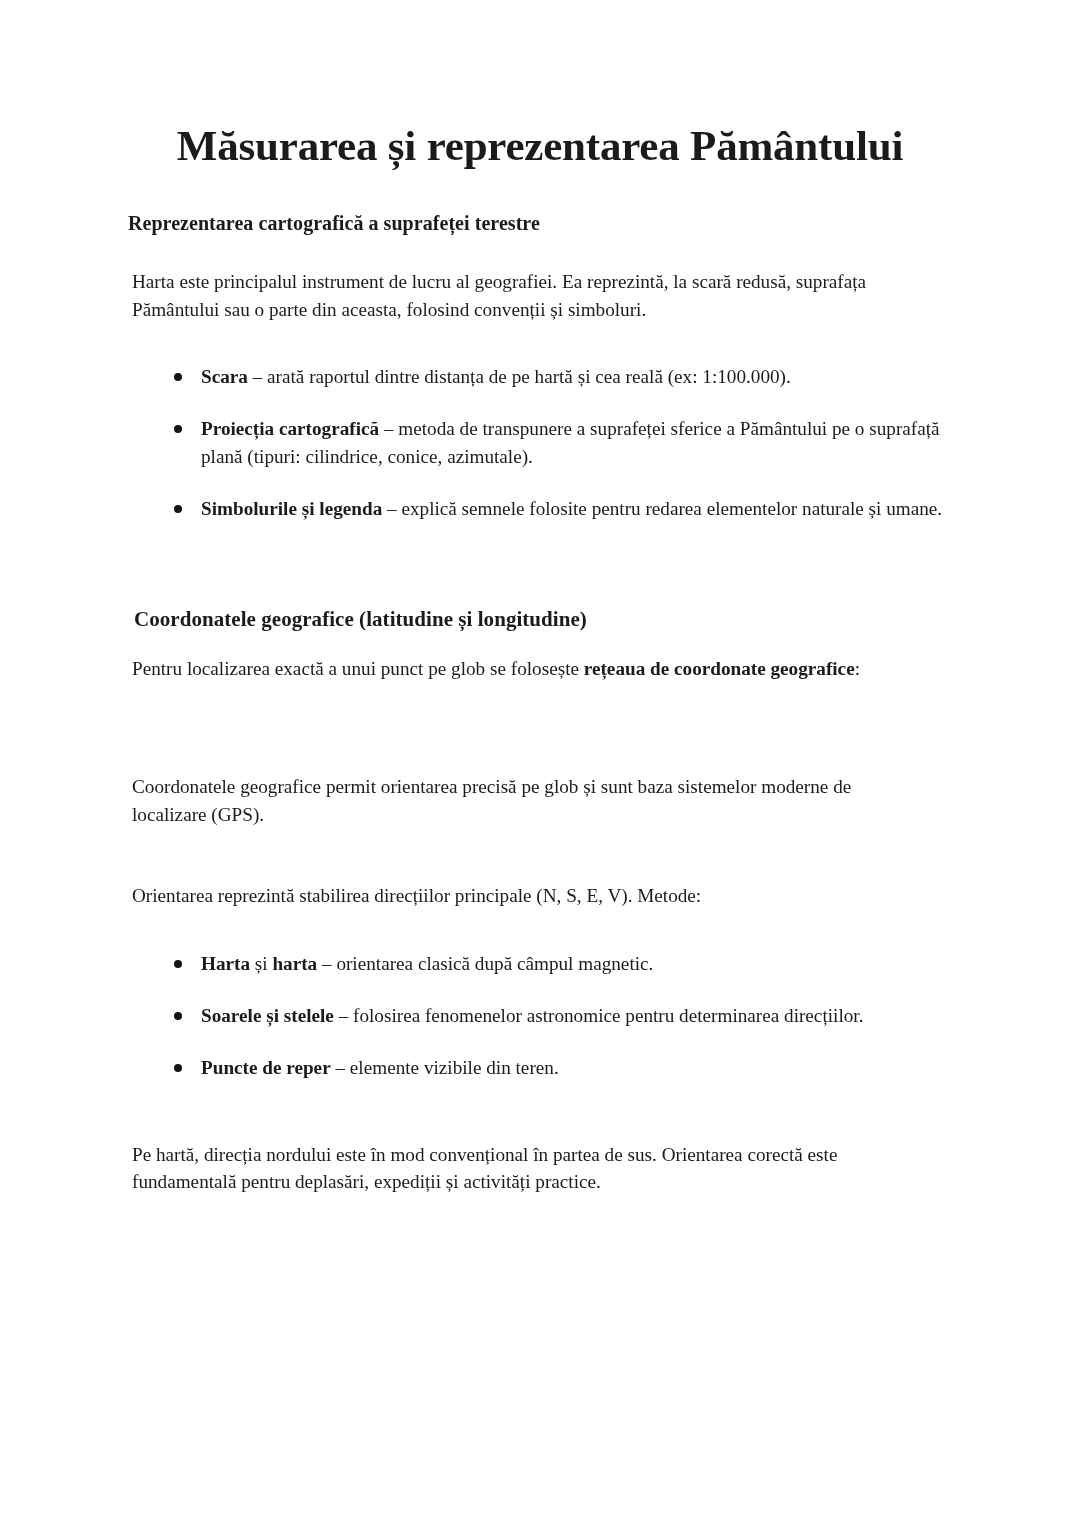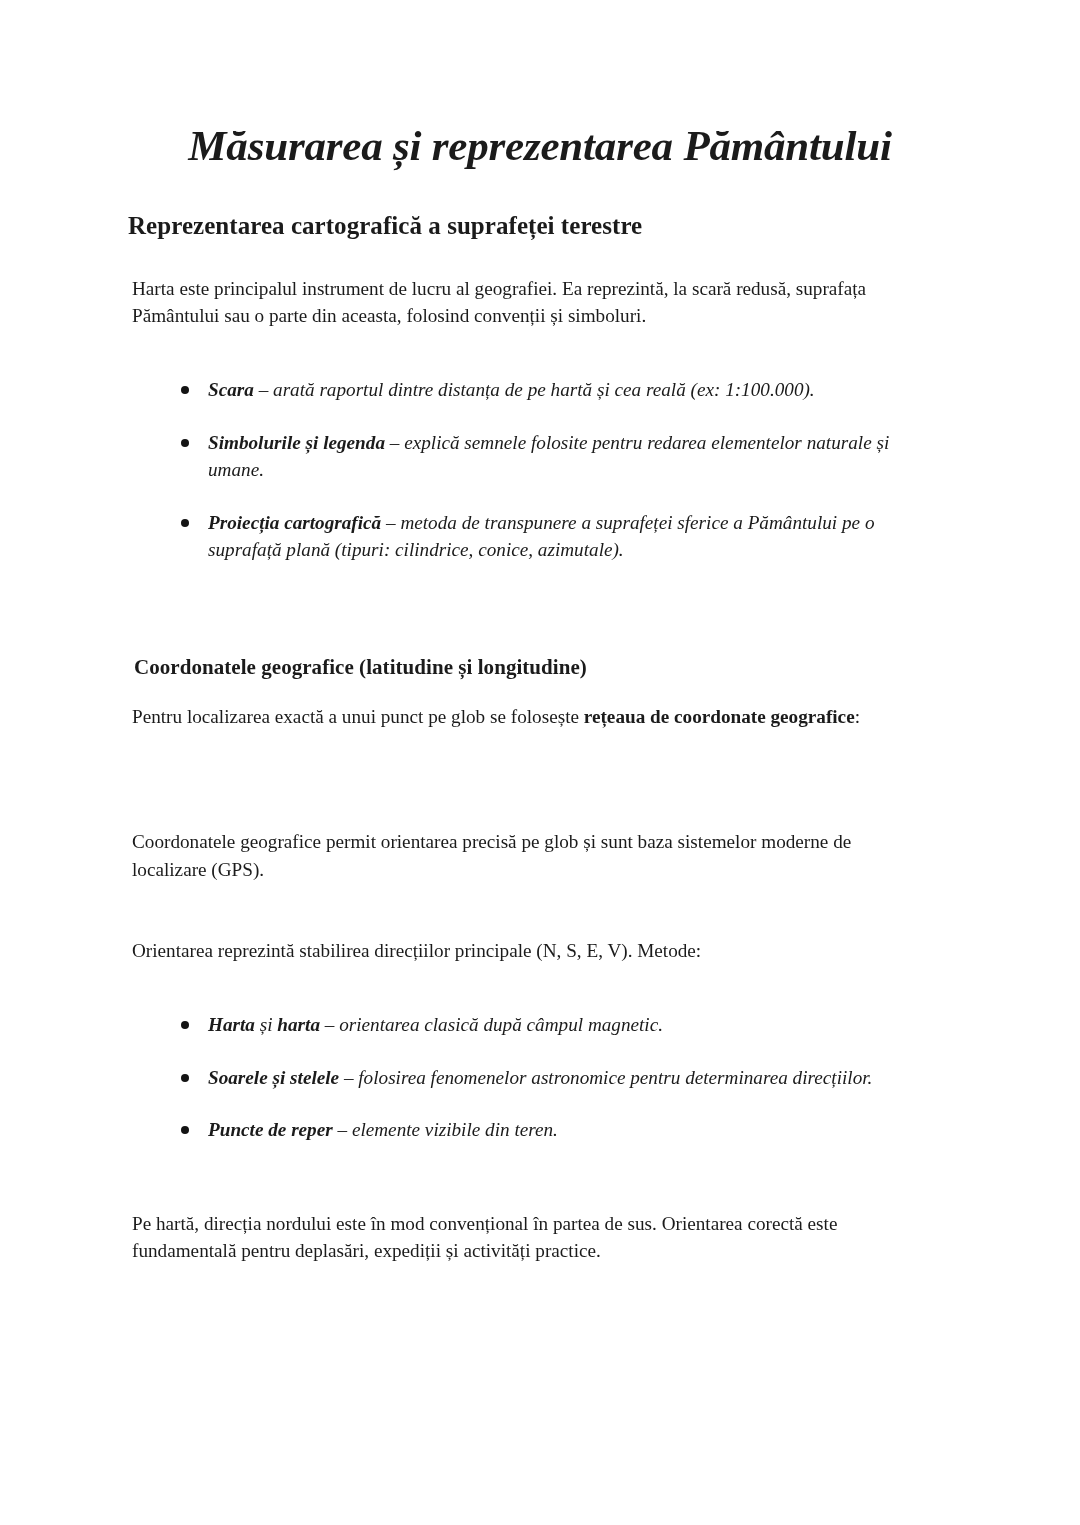--- a/index.html
+++ b/index.html
@@ -23,53 +23,51 @@
     box-sizing: border-box;
     padding: 0 128px 0 128px;
     overflow: hidden;
   }
 
   .doc-title {
     margin: 0;
     padding-top: 122px;
     text-align: center;
     font-weight: bold;
-    font-style: italic;
     font-size: 43px;
     line-height: 1.12;
     letter-spacing: -0.2px;
     white-space: nowrap;
   }
 
   .h-section {
     margin: 0;
     font-weight: bold;
-    font-size: 25px;
+    font-size: 20px;
     line-height: 1.3;
     letter-spacing: 0.05px;
   }
   .h-section.wide  { font-size: 21px; padding-left: 6px; }
 
   p.body {
     margin: 4px;
     font-size: 19.2px;
     line-height: 27.4px;
     text-align: left;
   }
 
   .gap-sm { height: 18px; }
   .gap-md { height: 28px; }
   .gap-lg { height: 40px; }
   .gap-xl { height: 47px; }
 
   ul.bullets {
-    margin: 15px;
+    margin: 8px;
     padding: 0;
     list-style: none;
-    font-style: italic;
   }
   ul.bullets li {
     position: relative;
     padding-left: 65px;
     font-size: 19.2px;
     line-height: 27.4px;
     margin-bottom: 25px;
   }
   ul.bullets li:last-child { margin-bottom: 0; }
   ul.bullets li .marker {
@@ -110,25 +108,25 @@
 
   <div class="gap-md"></div>
 
   <ul class="bullets list-block">
     <li>
       <span class="marker"></span>
       <span class="txt w-bullet"><b>Scara</b><span> – arată raportul dintre distanța de pe hartă și cea reală (ex: 1:100.000).</span></span>
     </li>
     <li>
       <span class="marker"></span>
-      <span class="txt w-bullet"><b>Simbolurile și legenda</b><span> – explică semnele folosite pentru redarea elementelor naturale și umane.</span></span>
+      <span class="txt w-bullet"><b>Proiecția cartografică</b><span> – metoda de transpunere a suprafeței sferice a Pământului pe o suprafață plană (tipuri: cilindrice, conice, azimutale).</span></span>
     </li>
     <li>
       <span class="marker"></span>
-      <span class="txt w-bullet"><b>Proiecția cartografică</b><span> – metoda de transpunere a suprafeței sferice a Pământului pe o suprafață plană (tipuri: cilindrice, conice, azimutale).</span></span>
+      <span class="txt w-bullet"><b>Simbolurile și legenda</b><span> – explică semnele folosite pentru redarea elementelor naturale și umane.</span></span>
     </li>
   </ul>
 
   <div class="gap-xl"></div>
 
 
   <div class="gap-md"></div>
 
   <h2 class="h-section wide"> Coordonatele geografice (latitudine și longitudine)</h2>
 

